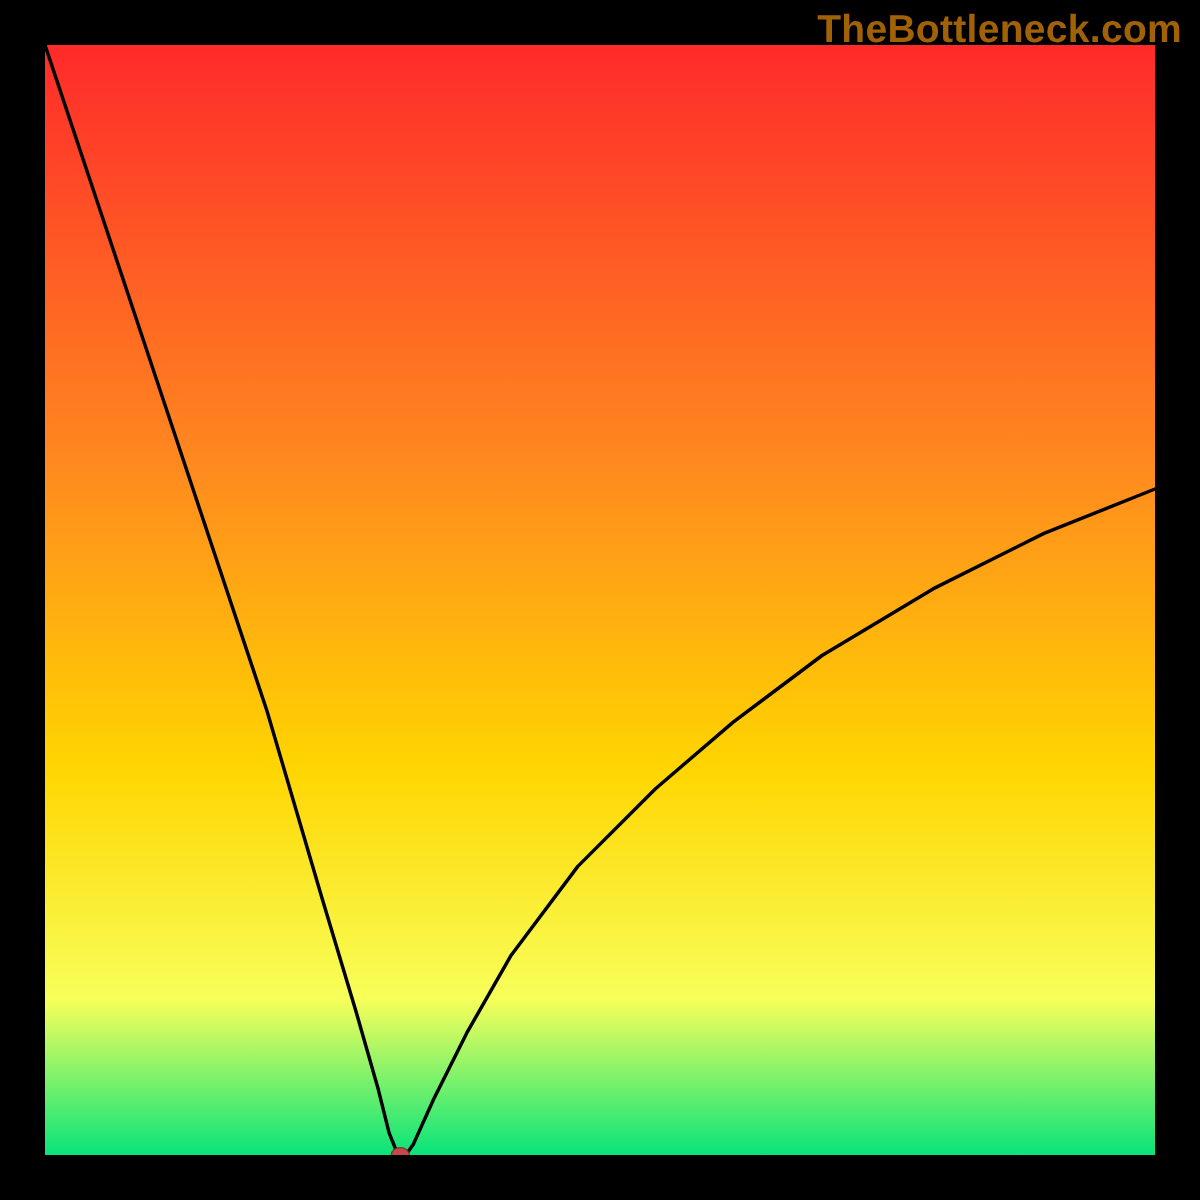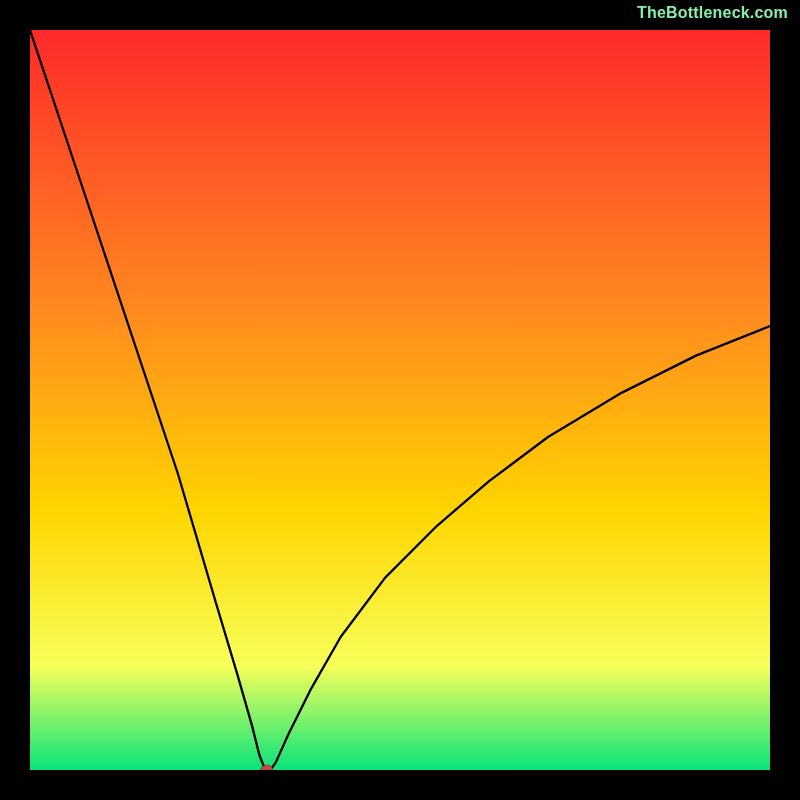--- a/index.html
+++ b/index.html
@@ -14,22 +14,22 @@
   .frame {
     position: relative;
     width: 800px;
     height: 800px;
     background: #000;
   }
   .watermark {
     position: absolute;
     top: 4px;
     right: 12px;
-    color: #86efac;
-    font-size: 16px;
+    color: #a16207;
+    font-size: 26px;
     font-weight: 600;
     letter-spacing: 0.2px;
     z-index: 10;
   }
   .plot-area {
     position: absolute;
     left: 30px;
     top: 30px;
     width: 740px;
     height: 740px;

